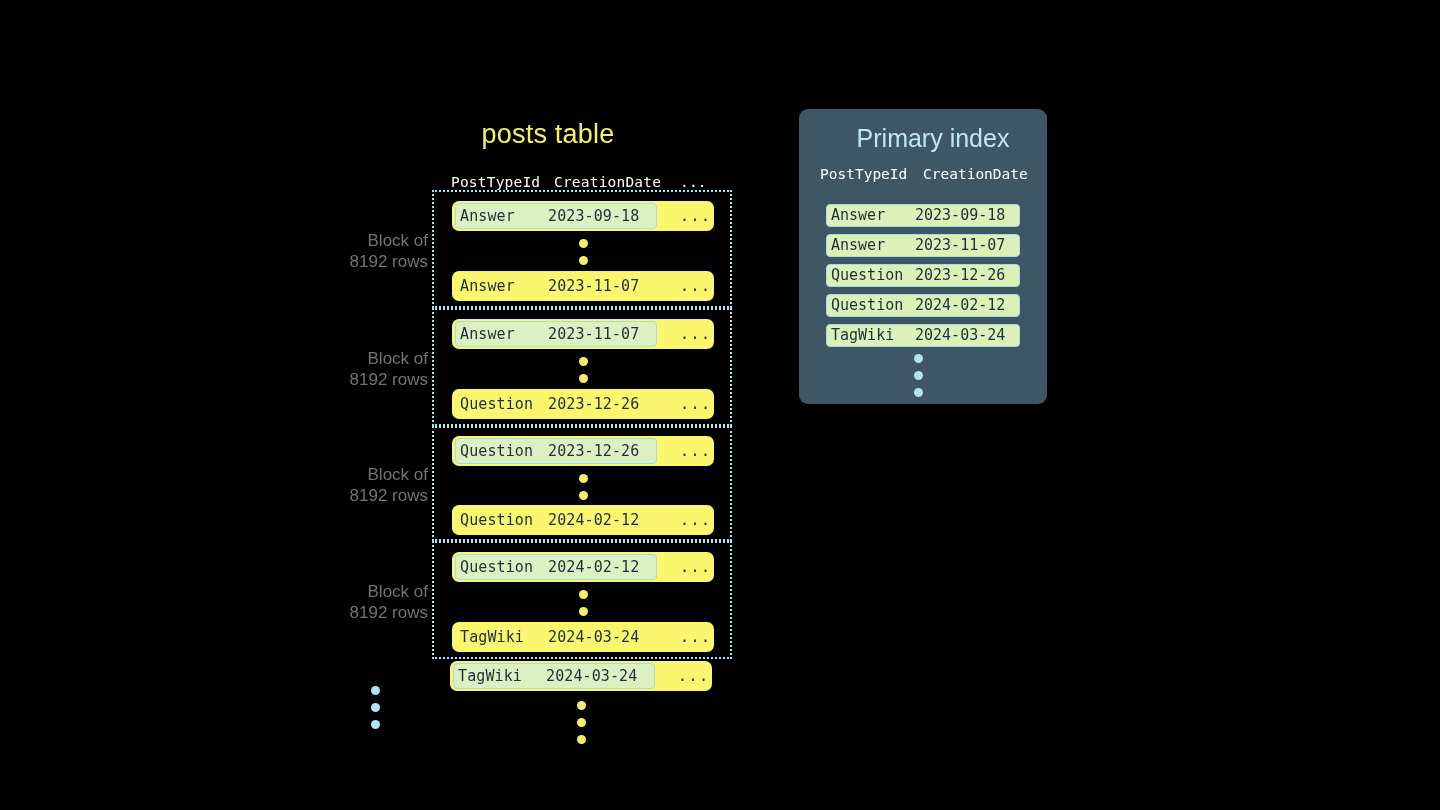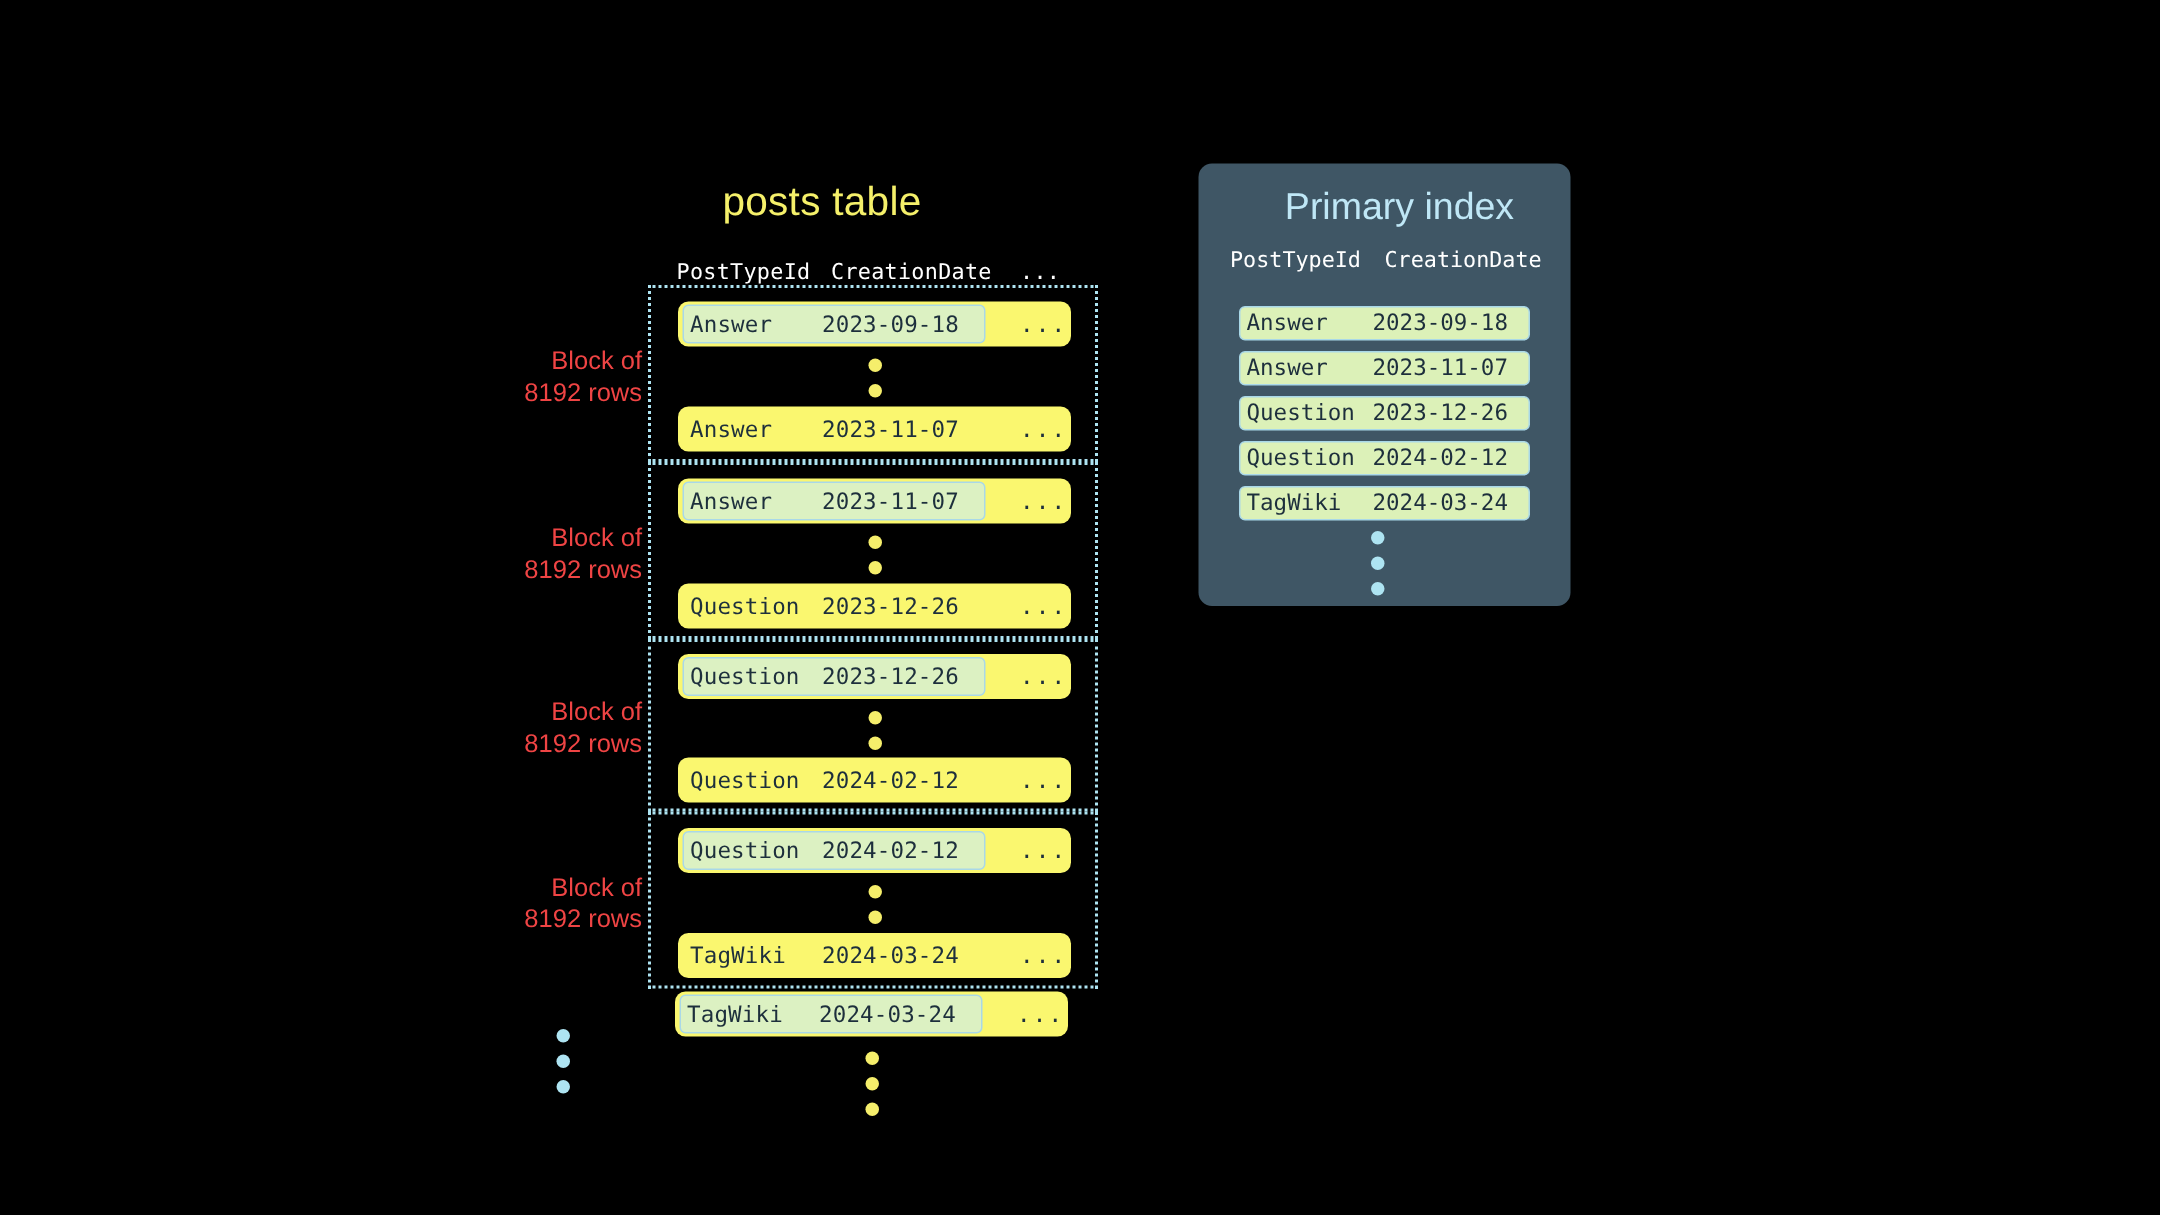--- a/index.html
+++ b/index.html
@@ -43,21 +43,21 @@
     left:100px;
     width:300px;
     border:2px dotted #AEE4F2;
     box-sizing:border-box;
   }
   .block-label{
     position:absolute;
     left:-102px;
     width:96px;
     text-align:right;
-    color:#ef4444;
+    color:#737373;
     font-size:17px;
     line-height:21px;
   }
 
   
   .row{
     position:absolute;
     left:18px;
     width:262px;
     height:30px;

